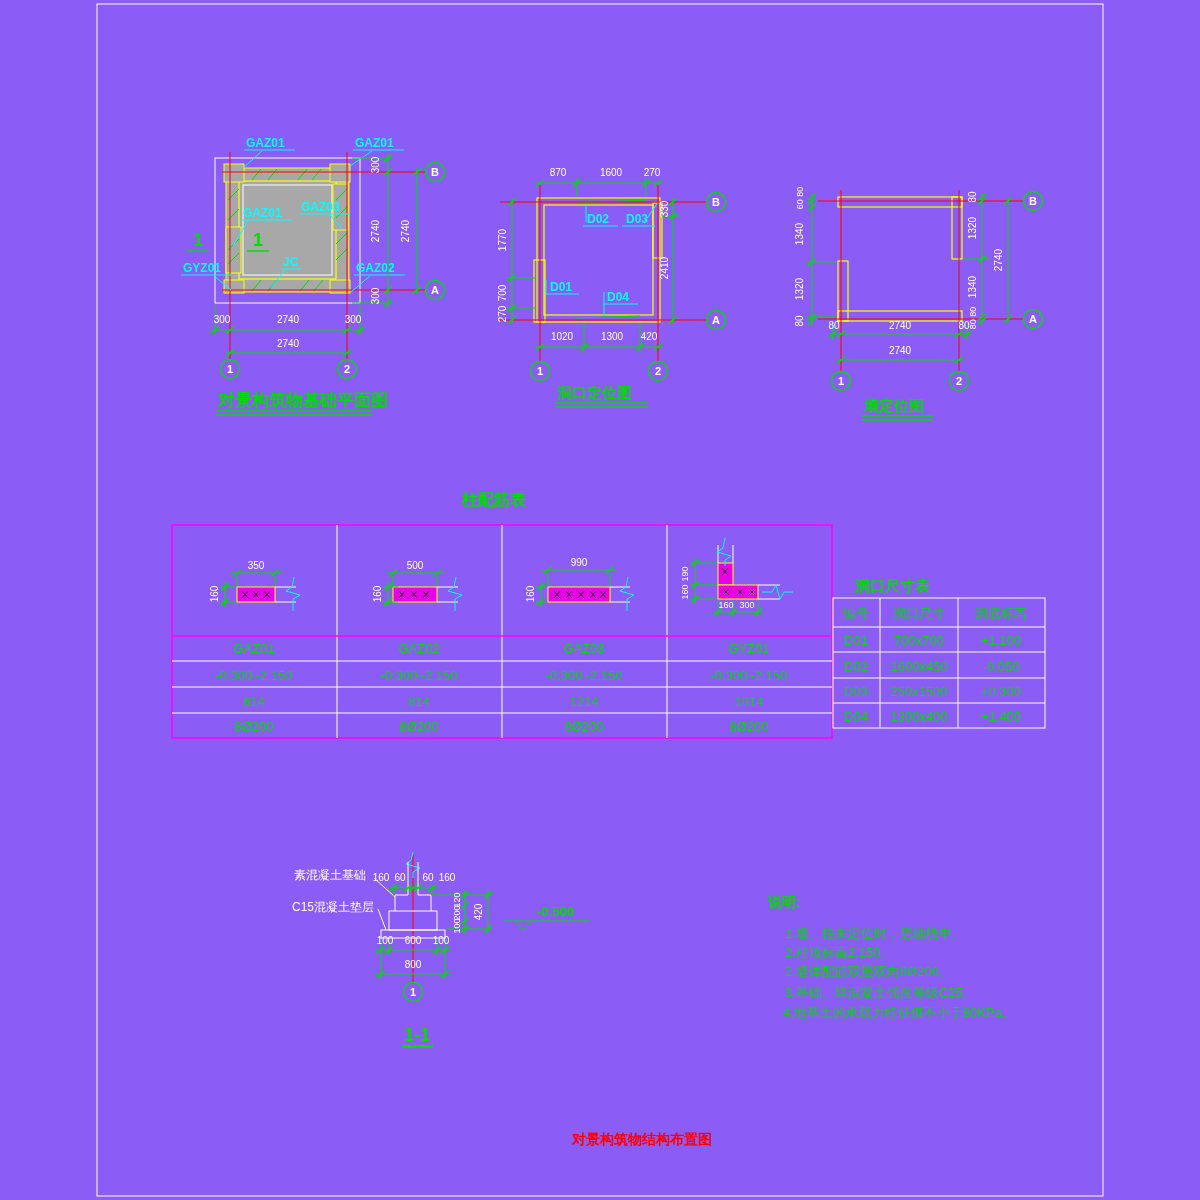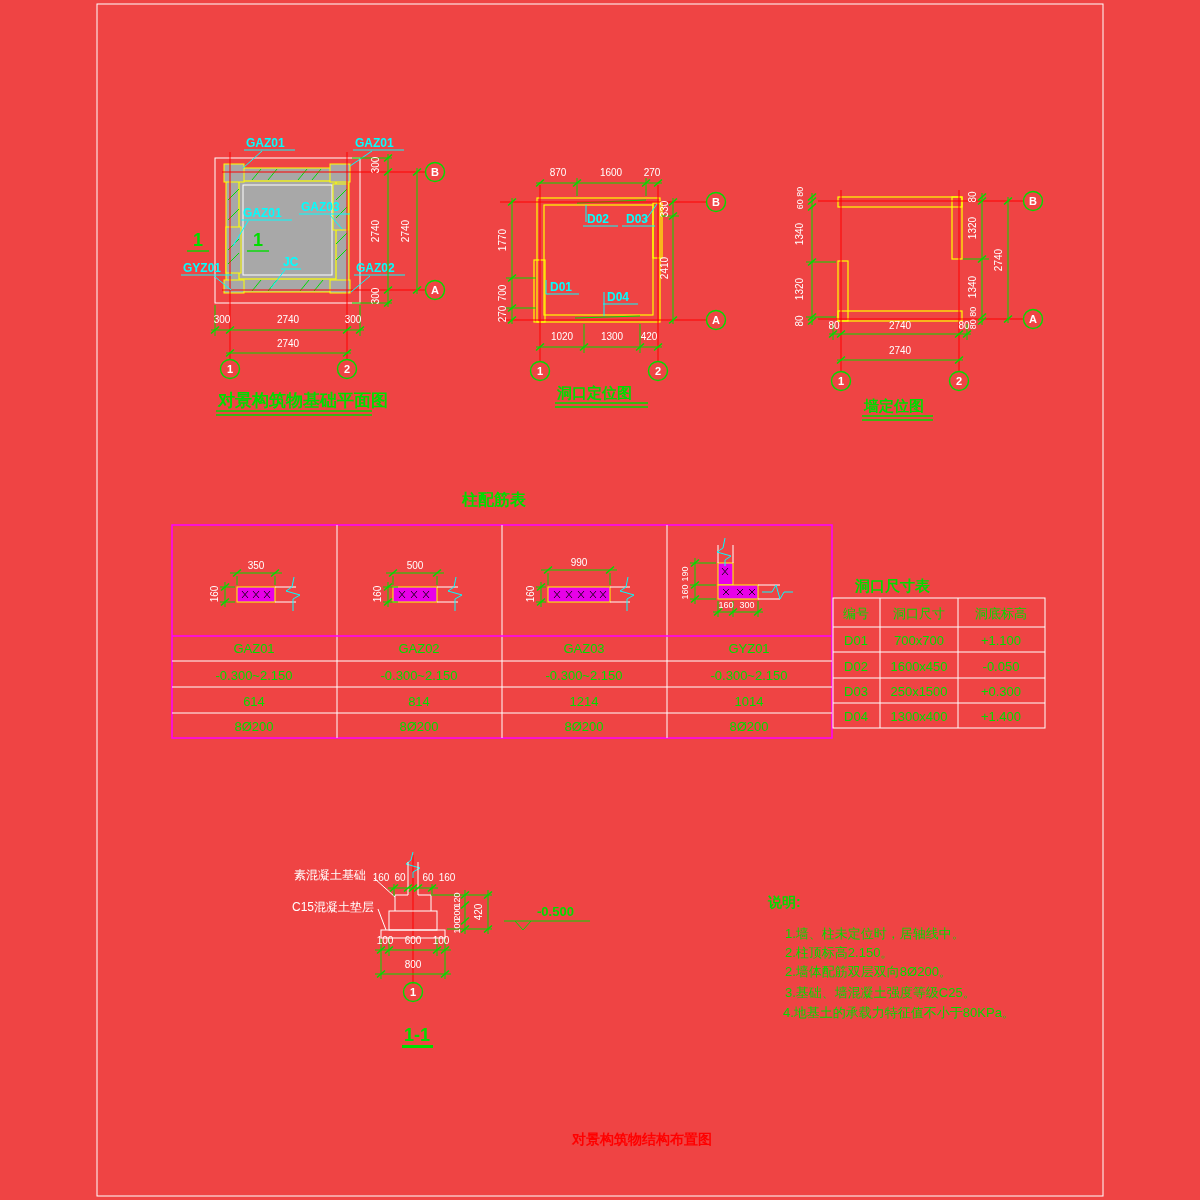--- a/index.html
+++ b/index.html
@@ -1,16 +1,16 @@
 <!DOCTYPE html>
 <html><head>
 <meta charset="utf-8">
 <style>
   html,body{margin:0;padding:0;background:#000;}
-  .canvas{position:relative;width:1200px;height:1200px;background:#ef4444;overflow:hidden;
+  .canvas{position:relative;width:1200px;height:1200px;background:#8b5cf6;overflow:hidden;
           font-family:"Liberation Sans","DejaVu Sans",sans-serif;}
   svg{position:absolute;left:0;top:0;}
   text{font-family:"Liberation Sans","DejaVu Sans",sans-serif;}
   .t-dim{fill:#fff;font-size:10px;text-anchor:middle;}
   .t-dim9{fill:#fff;font-size:9px;text-anchor:middle;}
   .t-lab{fill:#00ffff;font-size:12px;font-weight:bold;}
   .t-sec{fill:#00dd00;font-size:18px;font-weight:bold;text-anchor:middle;}
   .t-title{fill:#00dd00;font-size:17px;font-weight:bold;}
   .t-title2{fill:#00dd00;font-size:15px;font-weight:bold;}
   .t-tbl{fill:#00dd00;font-size:13px;text-anchor:middle;}

